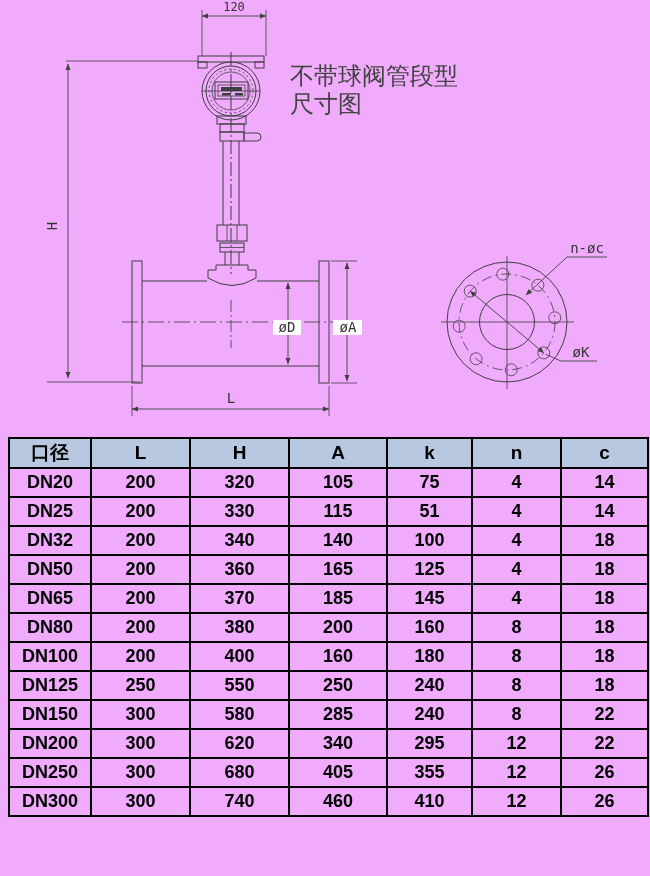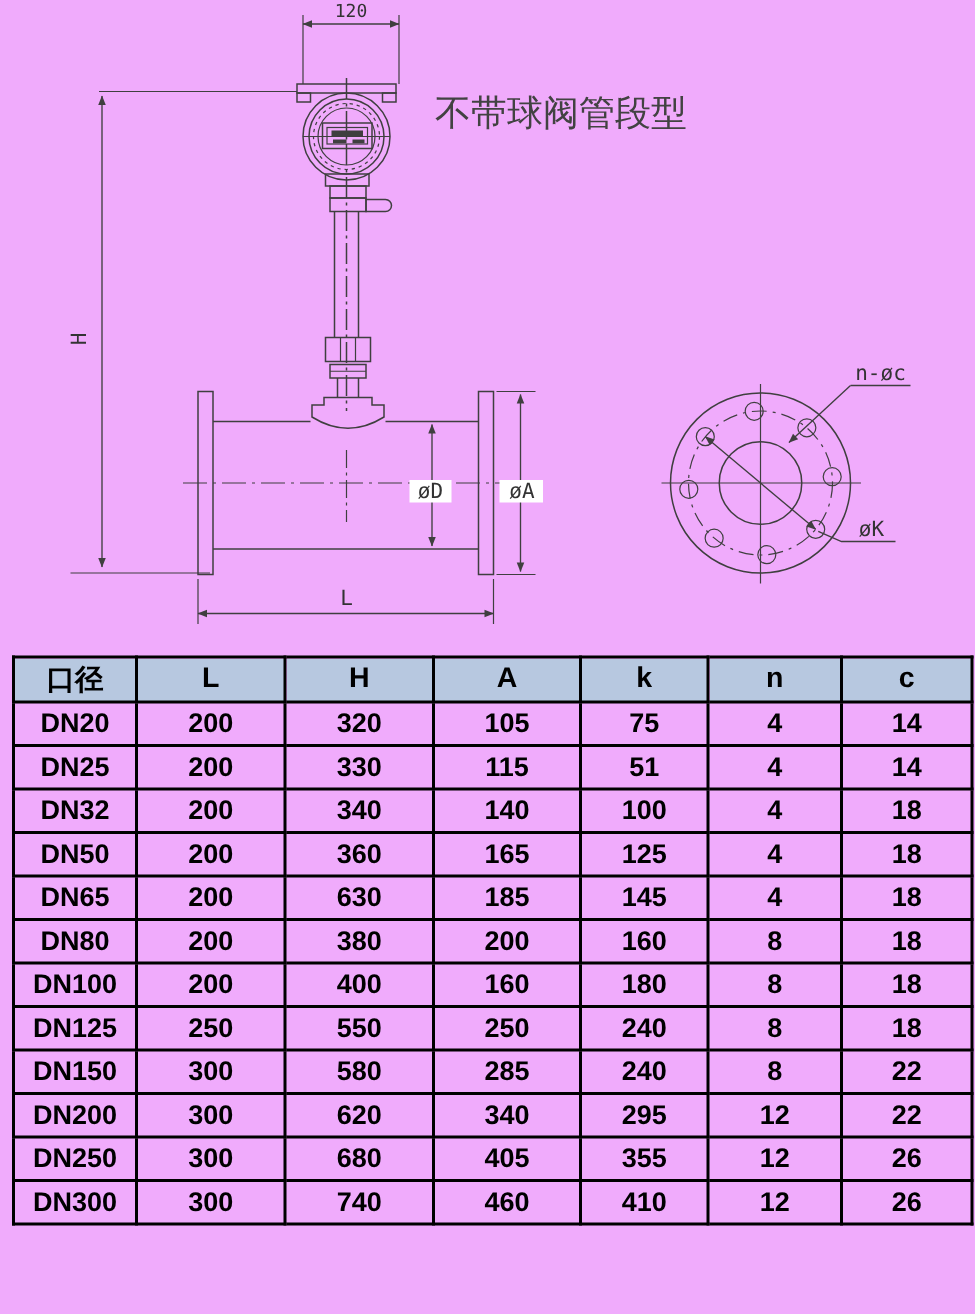--- a/index.html
+++ b/index.html
@@ -137,20 +137,21 @@
         <polyline class="dim" points="545.5,354.3 561,361 597,361"></polyline>
         <text class="dlabel" x="581" y="357" text-anchor="middle">øK</text>
         <line class="dim" x1="567" y1="257" x2="526" y2="295" marker-end="url(#ar)"></line>
         <line class="dim" x1="567" y1="257" x2="607" y2="257"></line>
         <text class="dlabel" x="587" y="253" text-anchor="middle">n-øc</text>
       </g>
     </svg>
 
     <div class="title-block">
       <div>不带球阀管段型</div>
+      <div>尺寸图</div>
     </div>
   </div>
 
   <table class="dim">
     <colgroup>
       <col style="width:82px">
         <col style="width:99px">
         <col style="width:99px">
       <col style="width:98px">
         <col style="width:85px">
@@ -201,21 +202,21 @@
           <td>200</td>
           <td>360</td>
           <td>165</td>
           <td>125</td>
           <td>4</td>
           <td>18</td>
       </tr>
       <tr>
         <td>DN65</td>
           <td>200</td>
-          <td>630</td>
+          <td>370</td>
           <td>185</td>
           <td>145</td>
           <td>4</td>
           <td>18</td>
       </tr>
       <tr>
         <td>DN80</td>
           <td>200</td>
           <td>380</td>
           <td>200</td>

